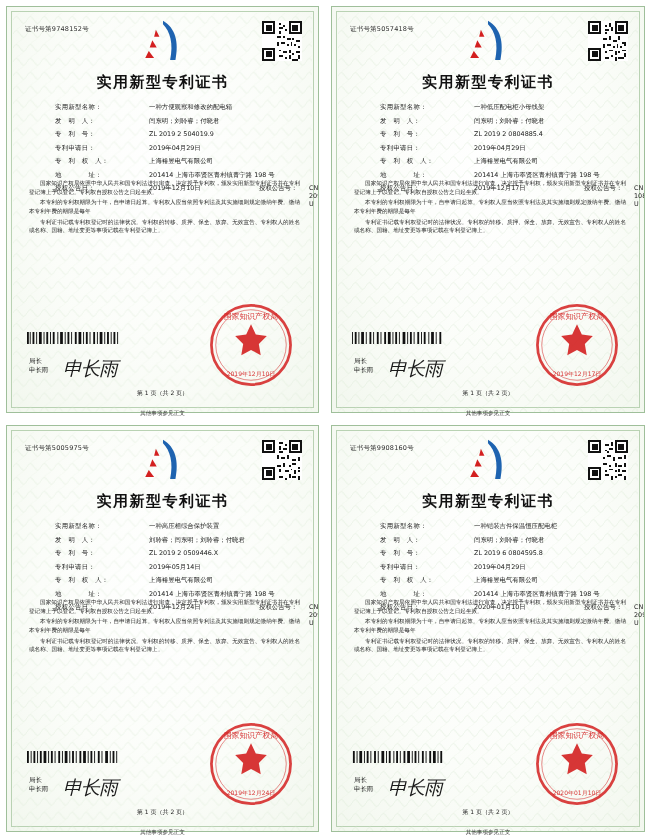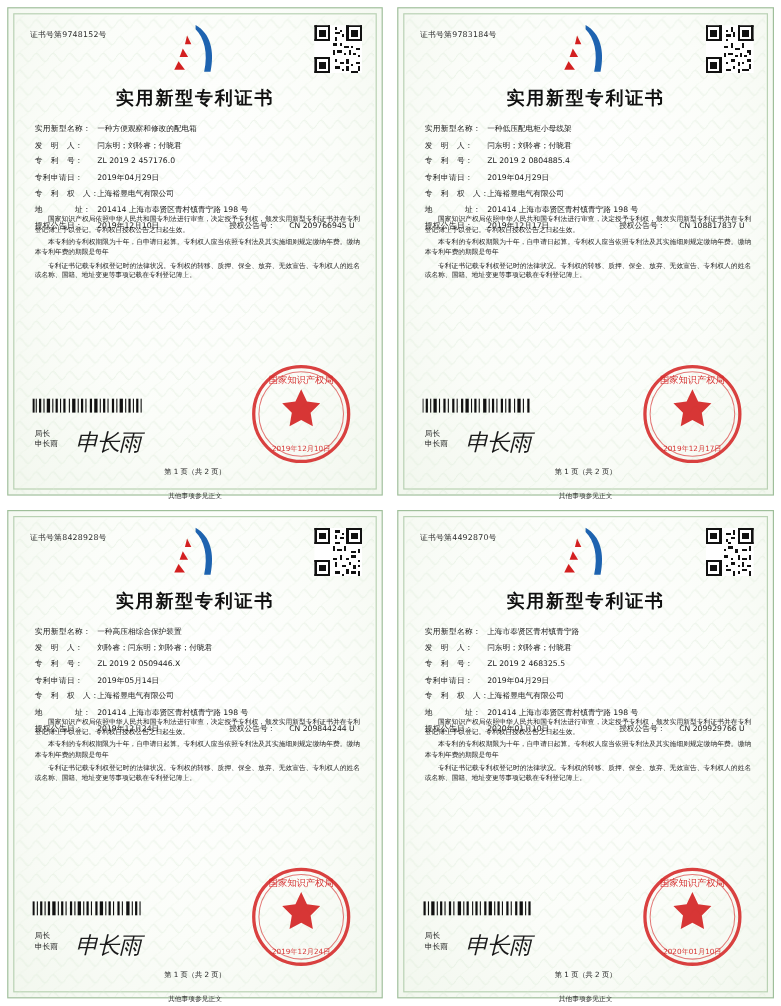--- a/index.html
+++ b/index.html
@@ -98,26 +98,28 @@
   .frow {
     display: flex;
     margin-bottom: 5.5px;
     align-items: baseline;
   }
   .flabel {
     width: 52px;
     flex: 0 0 52px;
     letter-spacing: .3px;
     white-space: nowrap;
+    margin-left: 26px;
   }
   .fvalue {
     flex: 1 1 auto;
     white-space: nowrap;
     overflow: hidden;
     text-overflow: ellipsis;
+    margin-left: 42px;
   }
   .frow.two .flabel { width: 52px; flex: 0 0 52px; }
   .frow.two .fvalue { flex: 0 0 110px; }
   .frow.two .flabel2 { width: 50px; flex: 0 0 50px; }
   .frow.two .fvalue2 { flex: 1 1 auto; }
   .body-text {
     position: absolute;
     left: 22px;
     right: 18px;
     top: 172px;
@@ -262,21 +264,21 @@
           <div class="frow">
             <div class="flabel">实用新型名称：</div>
             <div class="fvalue">一种方便观察和修改的配电箱</div>
           </div>
           <div class="frow">
             <div class="flabel">发　明　人：</div>
             <div class="fvalue">闫东明；刘聆睿；付晓君</div>
           </div>
           <div class="frow">
             <div class="flabel">专　利　号：</div>
-            <div class="fvalue">ZL 2019 2 457176.0</div>
+            <div class="fvalue">ZL 2019 2 504019.9</div>
           </div>
           <div class="frow">
             <div class="flabel">专利申请日：</div>
             <div class="fvalue">2019年04月29日</div>
           </div>
           <div class="frow">
             <div class="flabel">专　利　权　人：</div>
             <div class="fvalue">上海裕昱电气有限公司</div>
           </div>
           <div class="frow">
@@ -348,21 +350,21 @@
       <div class="footer-note">其他事项参见正文</div>
     </div>
 
     <div class="cert">
       <div class="paper">
         <svg class="guilloche" viewBox="0 0 300 400" preserveAspectRatio="none">
           <rect x="0" y="0" width="300" height="400" fill="url(#g1)"></rect>
         </svg>
 
         <div class="cert-no">
-          <span>证书号第</span><span>9783184</span><span>号</span>
+          <span>证书号第</span><span>5057418</span><span>号</span>
         </div>
 
         <svg class="qr" viewBox="0 0 21 21" shape-rendering="crispEdges">
           <rect width="21" height="21" fill="#fff"></rect>
           <g fill="#111">
             <rect x="0" y="0" width="7" height="1"></rect>
               <rect x="0" y="0" width="1" height="7"></rect>
               <rect x="6" y="0" width="1" height="7"></rect>
               <rect x="0" y="6" width="7" height="1"></rect>
               <rect x="2" y="2" width="3" height="3"></rect>
@@ -502,21 +504,21 @@
       <div class="footer-note">其他事项参见正文</div>
     </div>
 
     <div class="cert">
       <div class="paper">
         <svg class="guilloche" viewBox="0 0 300 400" preserveAspectRatio="none">
           <rect x="0" y="0" width="300" height="400" fill="url(#g1)"></rect>
         </svg>
 
         <div class="cert-no">
-          <span>证书号第</span><span>8428928</span><span>号</span>
+          <span>证书号第</span><span>5005975</span><span>号</span>
         </div>
 
         <svg class="qr" viewBox="0 0 21 21" shape-rendering="crispEdges">
           <rect width="21" height="21" fill="#fff"></rect>
           <g fill="#111">
             <rect x="0" y="0" width="7" height="1"></rect>
               <rect x="0" y="0" width="1" height="7"></rect>
               <rect x="6" y="0" width="1" height="7"></rect>
               <rect x="0" y="6" width="7" height="1"></rect>
               <rect x="2" y="2" width="3" height="3"></rect>
@@ -656,21 +658,21 @@
       <div class="footer-note">其他事项参见正文</div>
     </div>
 
     <div class="cert">
       <div class="paper">
         <svg class="guilloche" viewBox="0 0 300 400" preserveAspectRatio="none">
           <rect x="0" y="0" width="300" height="400" fill="url(#g1)"></rect>
         </svg>
 
         <div class="cert-no">
-          <span>证书号第</span><span>4492870</span><span>号</span>
+          <span>证书号第</span><span>9908160</span><span>号</span>
         </div>
 
         <svg class="qr" viewBox="0 0 21 21" shape-rendering="crispEdges">
           <rect width="21" height="21" fill="#fff"></rect>
           <g fill="#111">
             <rect x="0" y="0" width="7" height="1"></rect>
               <rect x="0" y="0" width="1" height="7"></rect>
               <rect x="6" y="0" width="1" height="7"></rect>
               <rect x="0" y="6" width="7" height="1"></rect>
               <rect x="2" y="2" width="3" height="3"></rect>
@@ -717,29 +719,29 @@
           <path d="M22 12 L26 20 L20 20 Z" fill="#d32020"></path>
           <path d="M18 24 L23 32 L15 32 Z" fill="#d32020"></path>
           <path d="M14 36 L20 44 L10 44 Z" fill="#d32020"></path>
         </svg>
 
         <div class="title">实用新型专利证书</div>
 
         <div class="fields">
           <div class="frow">
             <div class="flabel">实用新型名称：</div>
-            <div class="fvalue">上海市奉贤区青村镇青宁路</div>
+            <div class="fvalue">一种铠装吉件保温恒压配电柜</div>
           </div>
           <div class="frow">
             <div class="flabel">发　明　人：</div>
             <div class="fvalue">闫东明；刘聆睿；付晓君</div>
           </div>
           <div class="frow">
             <div class="flabel">专　利　号：</div>
-            <div class="fvalue">ZL 2019 2 468325.5</div>
+            <div class="fvalue">ZL 2019 6 0804595.8</div>
           </div>
           <div class="frow">
             <div class="flabel">专利申请日：</div>
             <div class="fvalue">2019年04月29日</div>
           </div>
           <div class="frow">
             <div class="flabel">专　利　权　人：</div>
             <div class="fvalue">上海裕昱电气有限公司</div>
           </div>
           <div class="frow">

